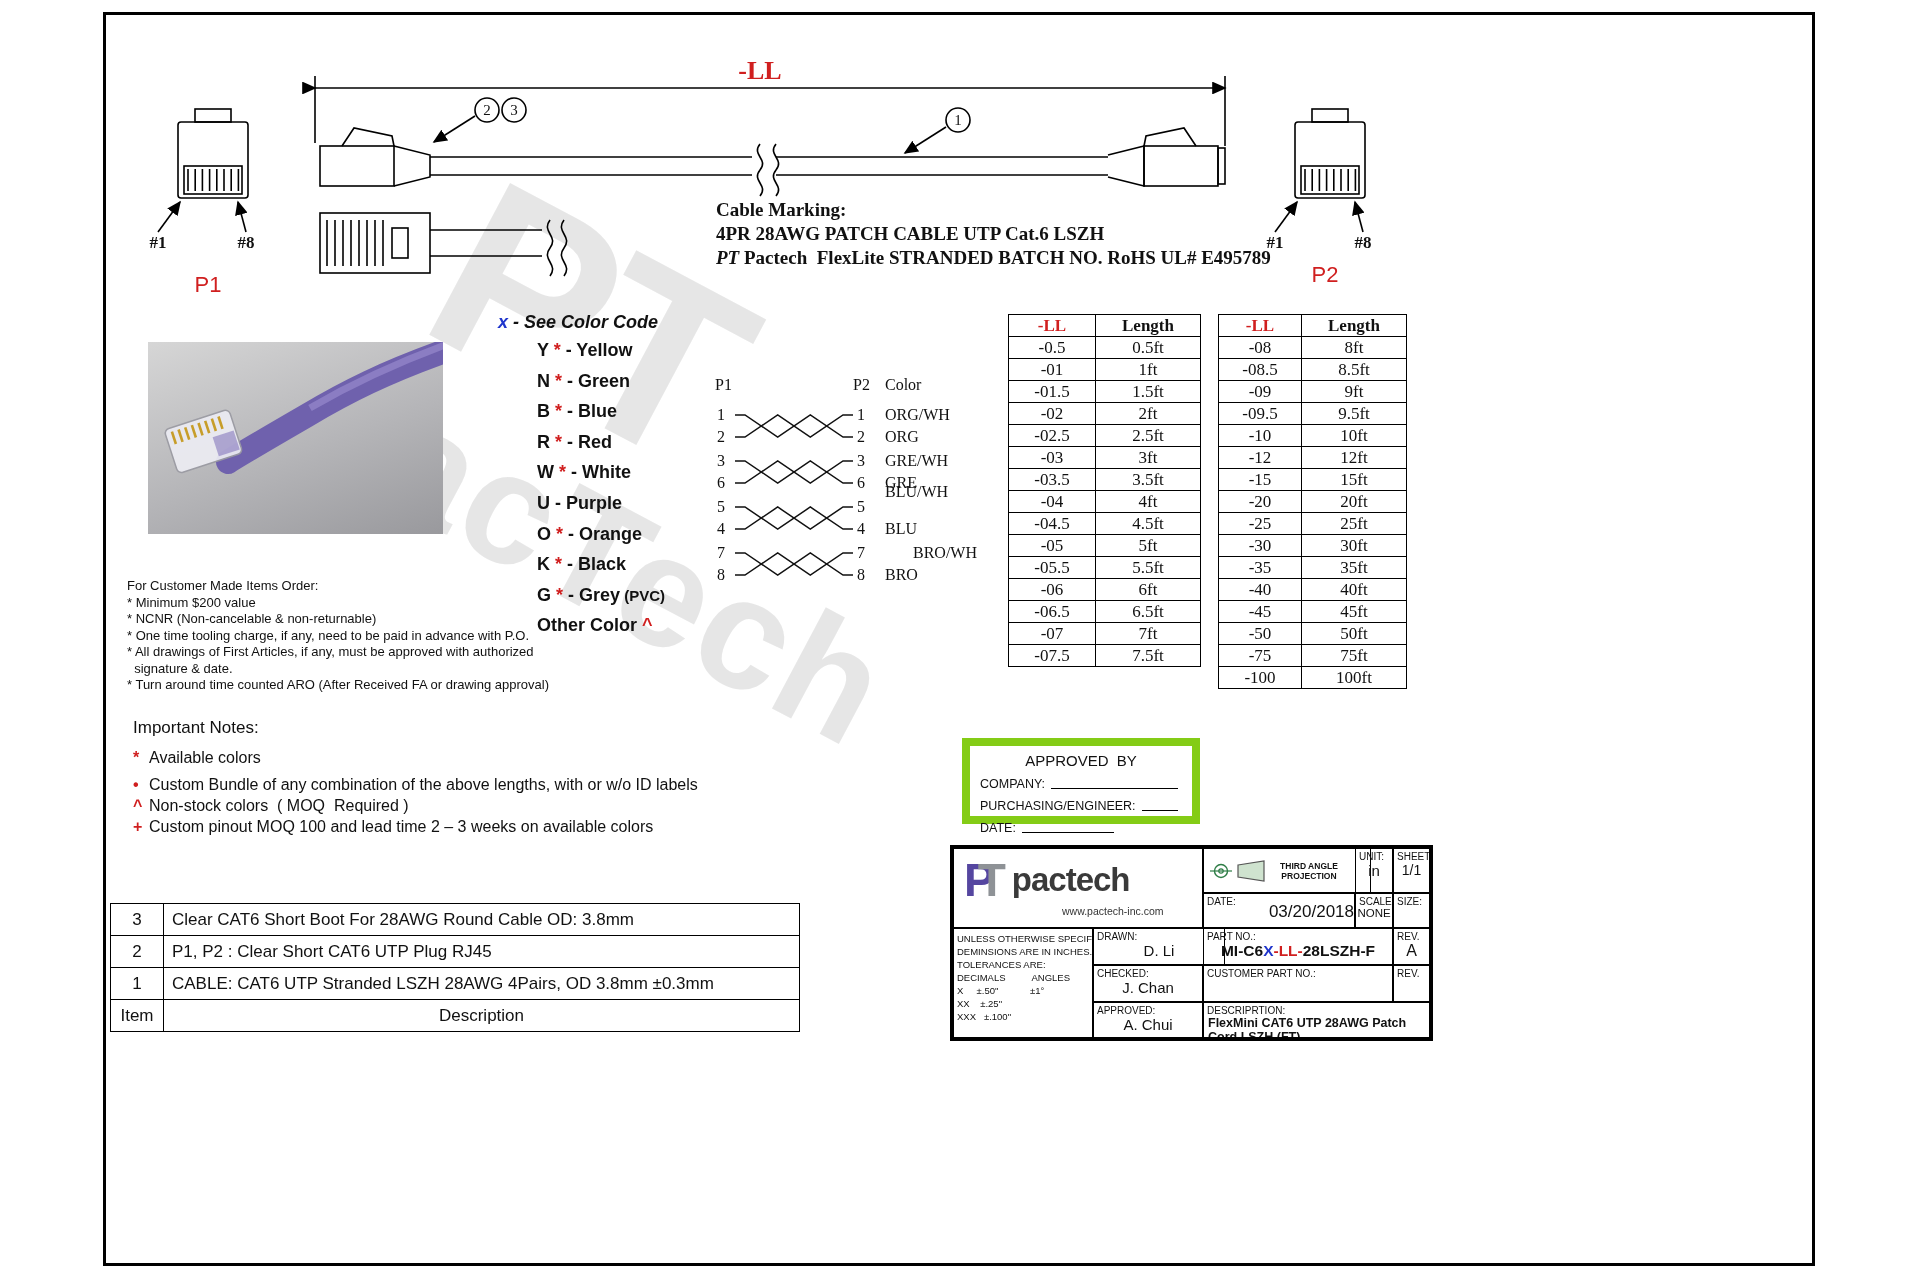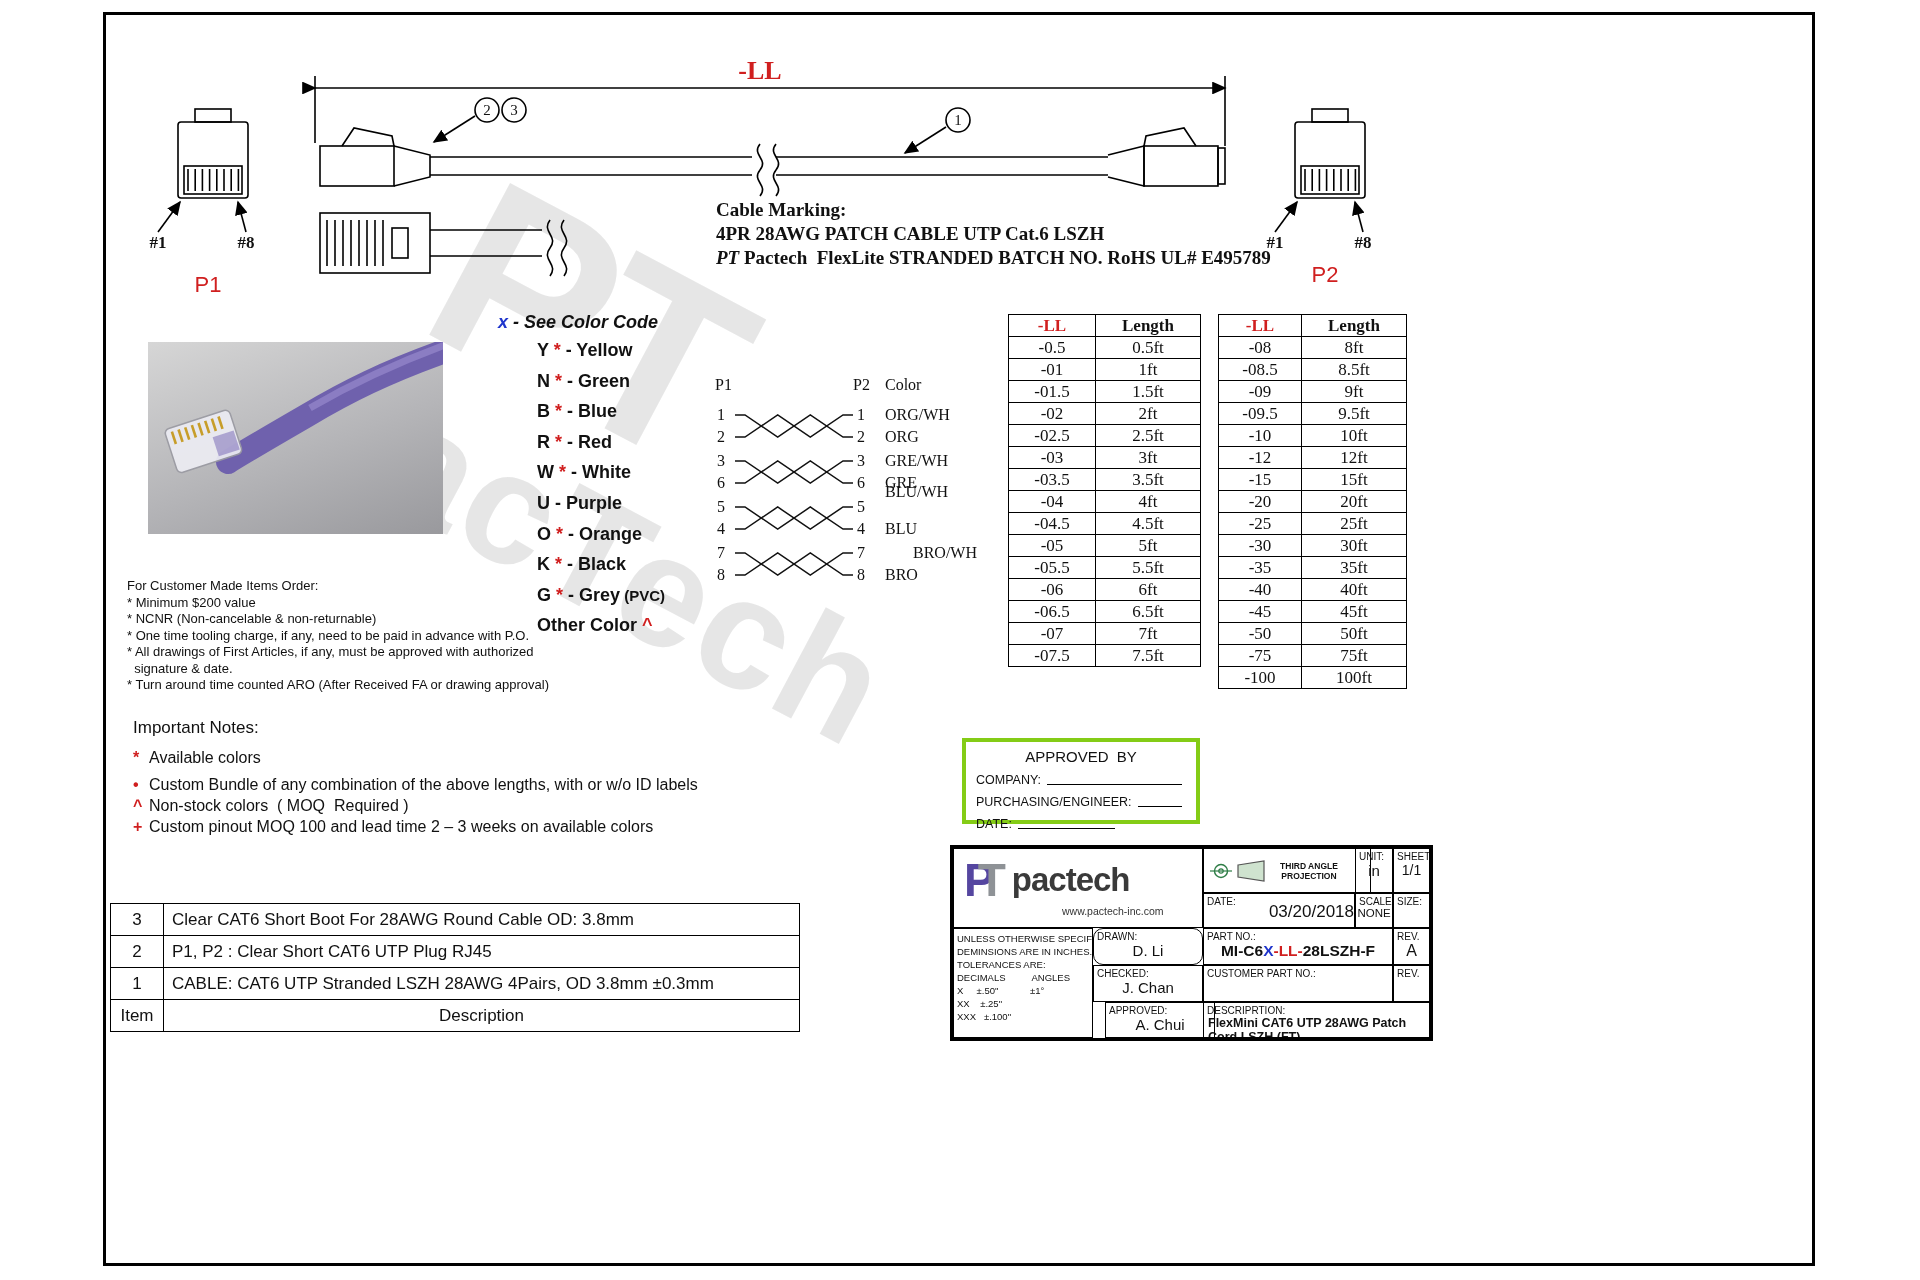--- a/index.html
+++ b/index.html
@@ -36,21 +36,21 @@
   .ltable{border-collapse:collapse;position:absolute;background:transparent;}
   .ltable th,.ltable td{border:1.6px solid #000;text-align:center;
      font-family:"Liberation Serif",serif;font-size:17px;padding:0 5px;height:21px;line-height:21px;}
   .ltable th{font-weight:bold;}
   
   .cn-line{font-size:13px;line-height:16.5px;white-space:pre-wrap;}
   .in-title{font-size:17px;margin-bottom:9px;}
   .in-item{font-size:16px;line-height:21px;}
   .in-marker{display:inline-block;width:16px;font-weight:bold;}
   
-  .apv{border:4px solid #84cc16;box-sizing:border-box;}
+  .apv{border:8px solid #84cc16;box-sizing:border-box;}
   .apv-title{font-size:15px;text-align:center;margin-top:6px;white-space:pre;}
   .apv-row{display:flex;align-items:flex-end;font-size:12.5px;margin:7px 10px 0 10px;}
   .apv-fill{flex:1;border-bottom:1.3px solid #000;margin:0 4px 2px 6px;height:12px;}
   
   .bom{border-collapse:collapse;position:absolute;}
   .bom td{border:1.8px solid #000;font-size:17px;height:31px;padding:0 8px;}
   .bom td.item{width:52px;text-align:center;padding:0;}
   
   .tblock{border:3px solid #000;box-sizing:border-box;}
   .tb-cell{position:absolute;border:1px solid #000;box-sizing:border-box;overflow:hidden;}
@@ -505,29 +505,29 @@
   <div class="tb-cell" style="left:0;top:80px;width:140px;height:110px;padding-top:3px;">
     <div class="tol-line">UNLESS OTHERWISE SPECIFIED</div>
     <div class="tol-line">DEMINSIONS ARE IN INCHES.</div>
     <div class="tol-line">TOLERANCES ARE:</div>
     <div class="tol-line">DECIMALS          ANGLES</div>
     <div class="tol-line">X     ±.50"            ±1°</div>
     <div class="tol-line">XX    ±.25"</div>
     <div class="tol-line">XXX   ±.100"</div>
   </div>
 
-  <div class="tb-cell" style="left:140px;top:80px;width:110px;height:37px;border-radius:10px;">
+  <div class="tb-cell" style="left:140px;top:80px;width:132px;height:37px;">
     <div class="tb-label">DRAWN:</div>
     <div class="tb-value">D. Li</div>
   </div>
   <div class="tb-cell" style="left:140px;top:117px;width:110px;height:37px;">
     <div class="tb-label">CHECKED:</div>
     <div class="tb-value">J. Chan</div>
   </div>
-  <div class="tb-cell" style="left:152px;top:154px;width:110px;height:36px;">
+  <div class="tb-cell" style="left:140px;top:154px;width:110px;height:36px;">
     <div class="tb-label">APPROVED:</div>
     <div class="tb-value">A. Chui</div>
   </div>
 
   <div class="tb-cell" style="left:250px;top:80px;width:190px;height:37px;">
     <div class="tb-label">PART NO.:</div>
     <div style="font-size:15.5px;font-weight:bold;text-align:center;"><span>MI-C6</span><span class="blue">X</span><span class="red">-LL-</span><span>28LSZH-F</span></div>
   </div>
   <div class="tb-cell" style="left:440px;top:80px;width:37px;height:37px;">
     <div class="tb-label">REV.</div>

